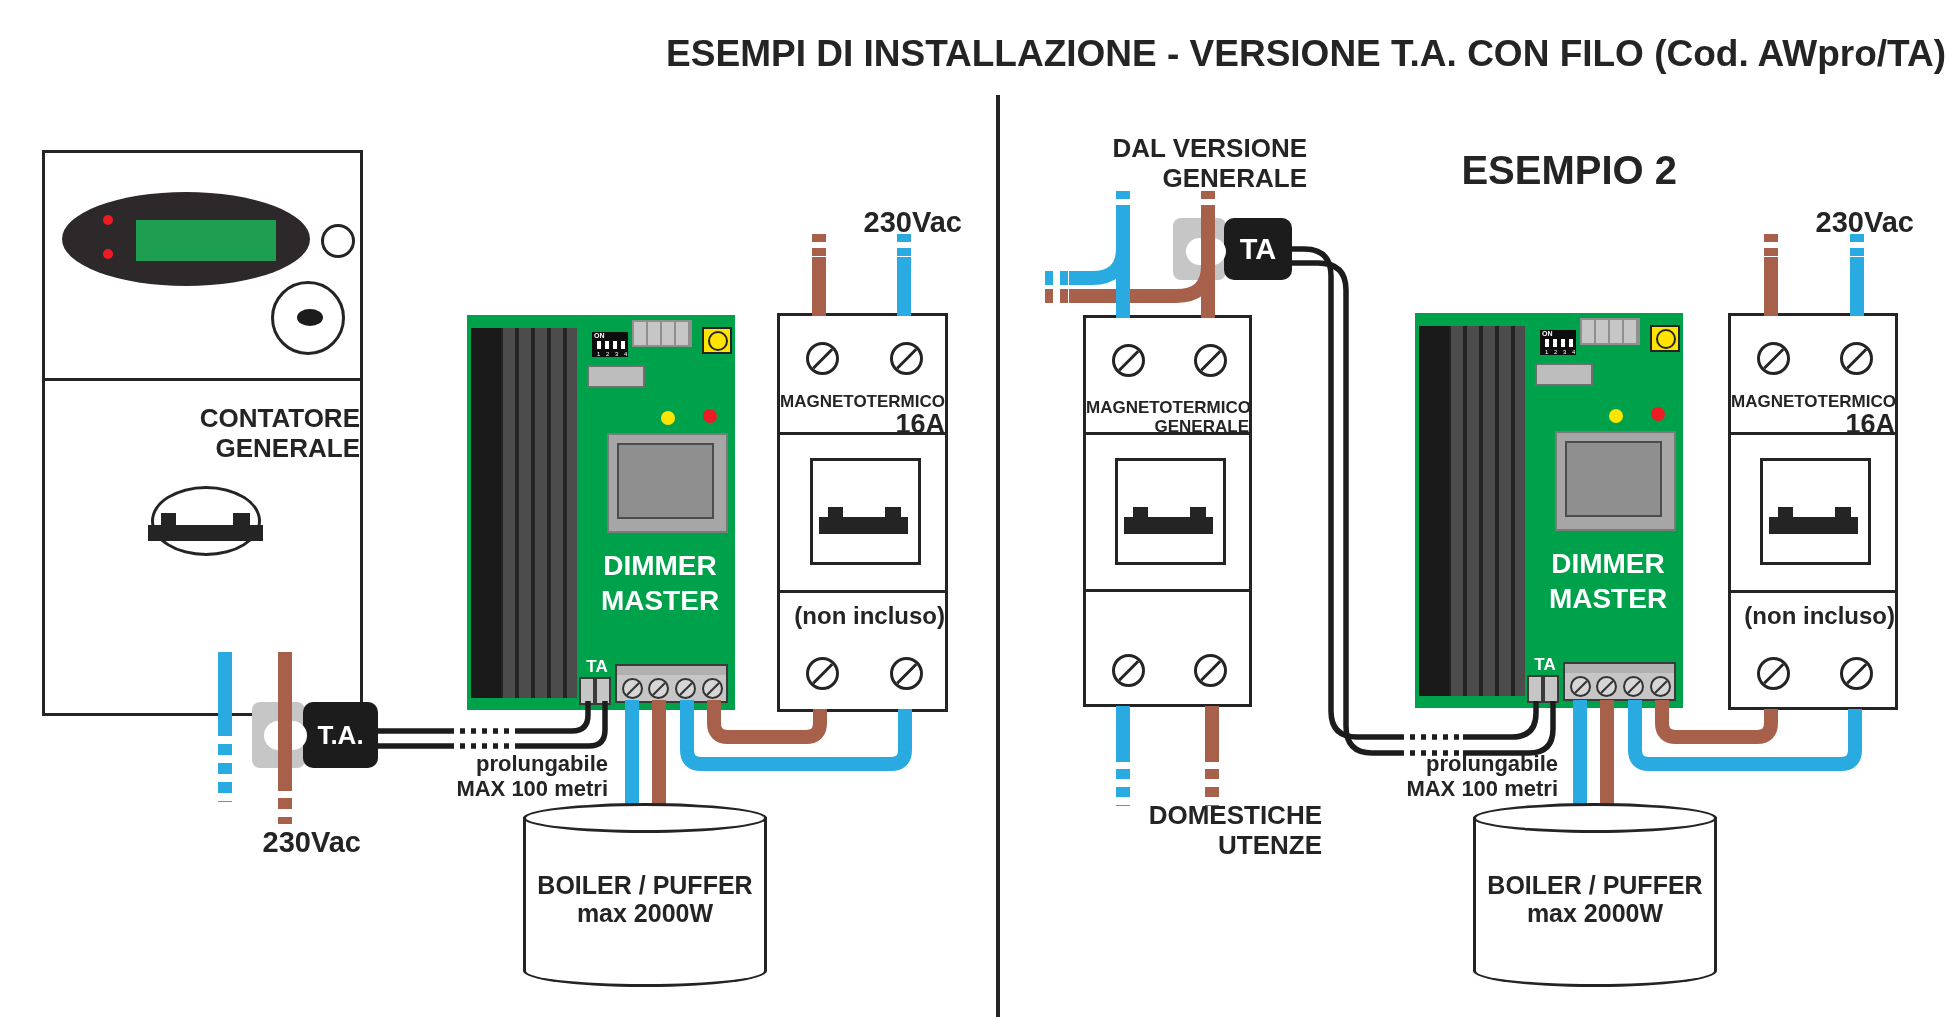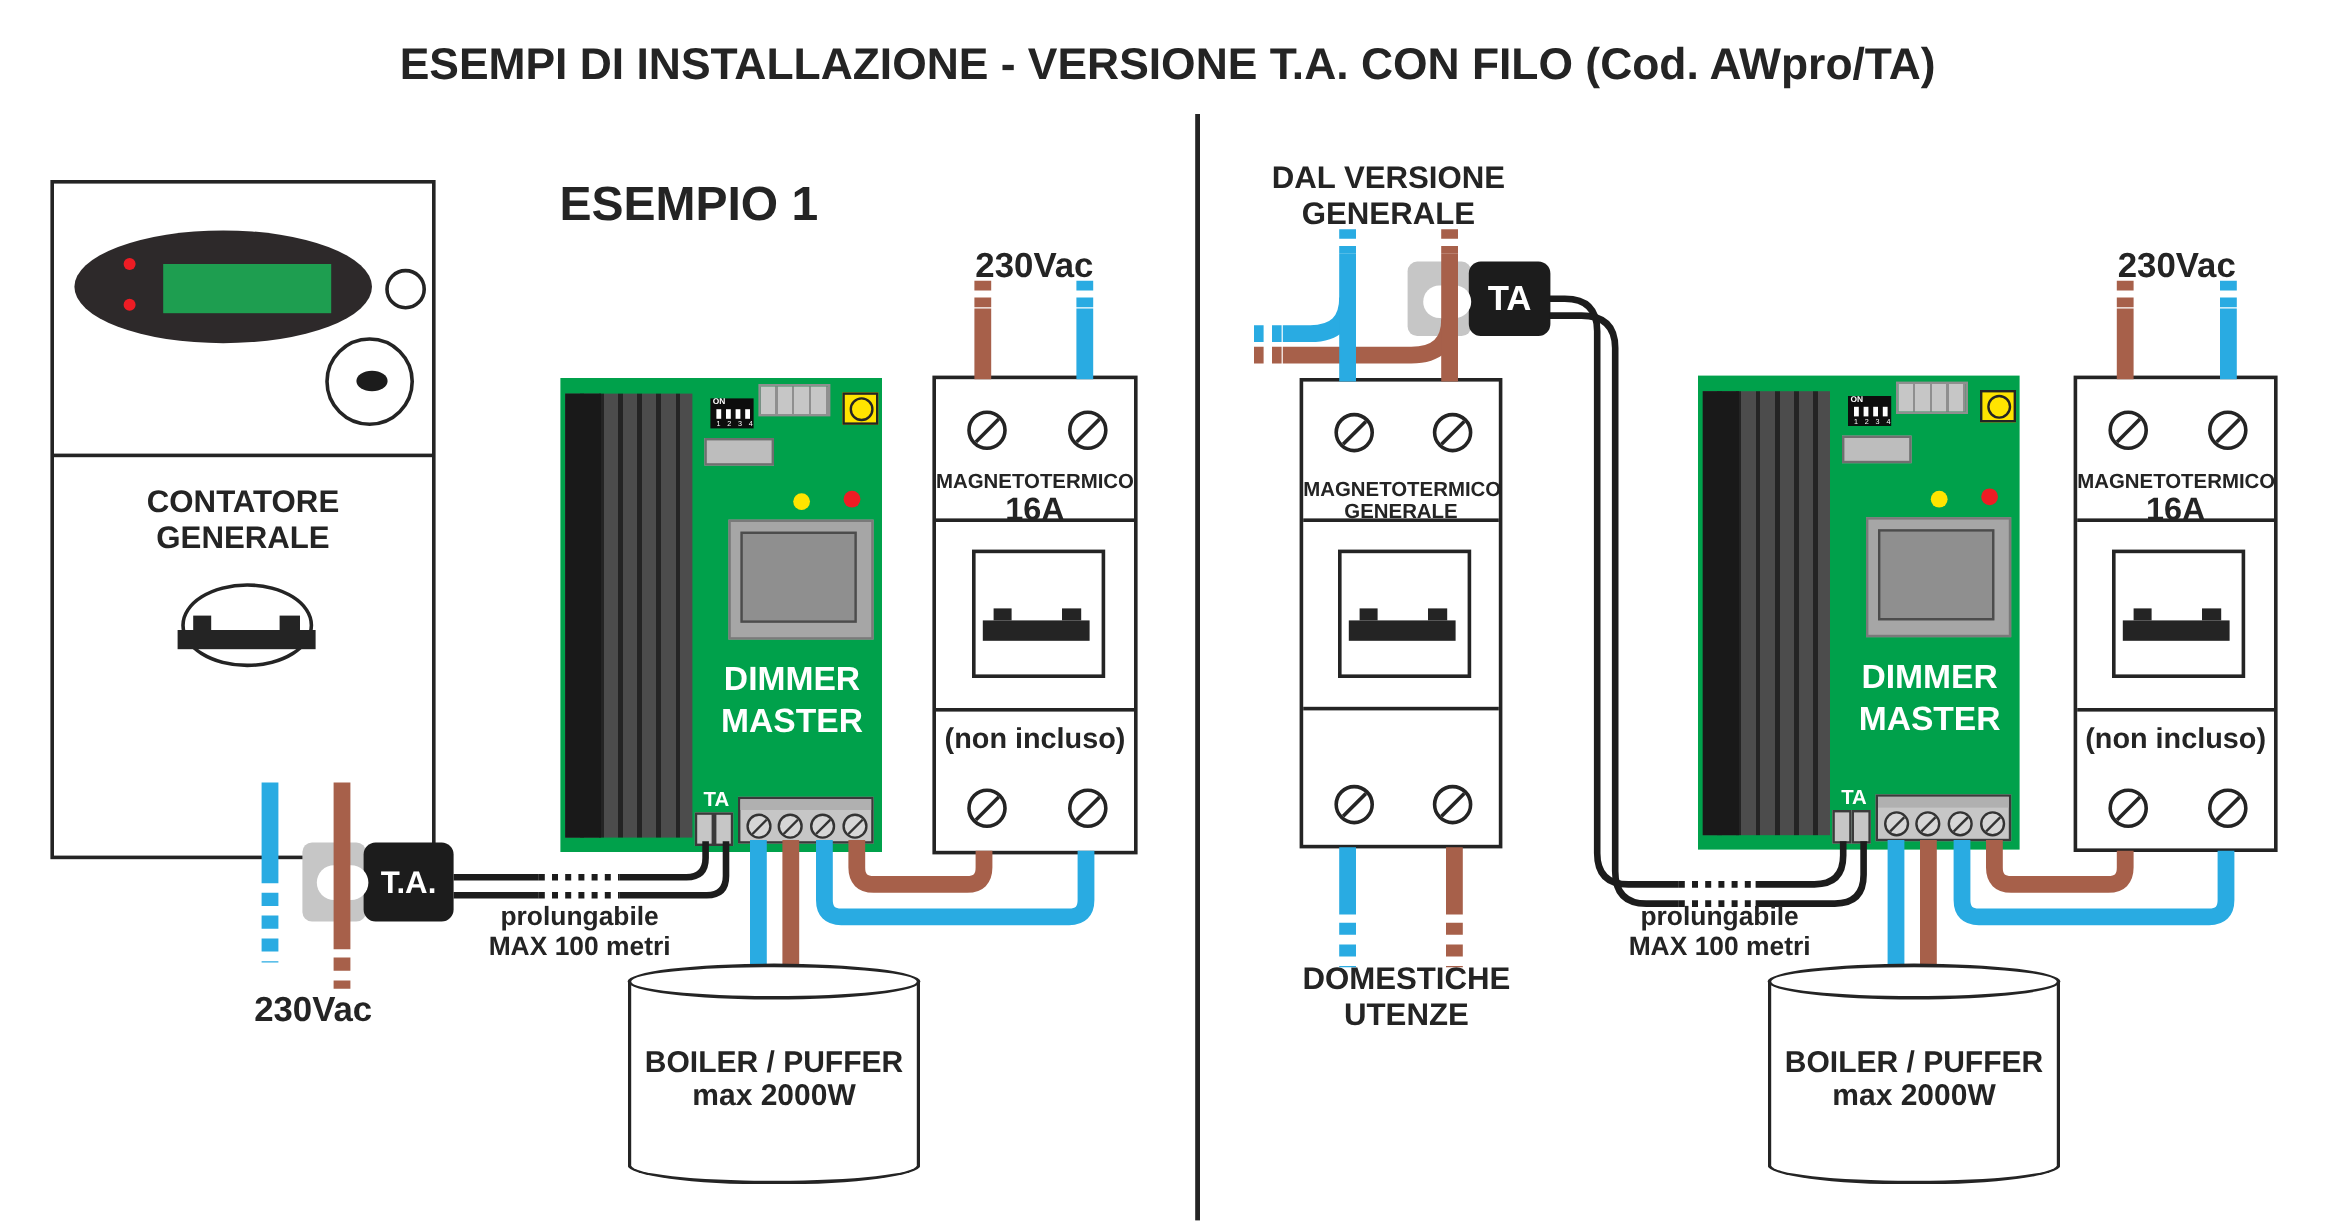--- a/index.html
+++ b/index.html
@@ -1,20 +1,20 @@
 <!DOCTYPE html>
 <html><head>
 <meta charset="utf-8">
 <style>
   html,body{margin:0;padding:0;background:#fff}
   .stage{position:relative;width:1946px;height:1019px;background:#fff;
          font-family:"Liberation Sans",sans-serif;color:#242424;overflow:hidden}
   .abs{position:absolute}
   .b{font-weight:bold}
-  .ctr{text-align:center}
+  .ctr{text-align:right}
   .z1{z-index:1}.z2{z-index:2}.z3{z-index:3}
   .box{position:absolute;border:3px solid #242424;background:#fff;box-sizing:border-box}
   .hline{position:absolute;left:0;right:0;height:3px;background:#242424}
   .vdivider{position:absolute;background:#242424}
 
   
   .screw{position:absolute;width:33px;height:33px;border:3px solid #242424;border-radius:50%;
          background:#fff;box-sizing:border-box;overflow:hidden}
   .screw::after{content:"";position:absolute;left:-4px;top:12px;width:36px;height:3px;
          background:#242424;transform:rotate(-45deg)}
@@ -77,21 +77,20 @@
 </style>
 </head>
 <body>
 
 <div class="stage">
 
   <div class="abs b ctr z1" style="left:0;top:33px;width:1946px;font-size:37px">ESEMPI DI INSTALLAZIONE - VERSIONE T.A. CON FILO (Cod. AWpro/TA)</div>
 
   <div class="vdivider z1" style="left:996px;top:95px;width:4px;height:922px"></div>
 
-  <div class="abs b ctr z1" style="left:424px;top:148px;width:300px;font-size:40px">ESEMPIO 1</div>
 
   <div class="box z1" style="left:42px;top:150px;width:321px;height:566px">
     <div class="abs" style="left:17px;top:39px;width:248px;height:94px;background:#2d292a;border-radius:50%"></div>
     <div class="abs" style="left:91px;top:67px;width:140px;height:41px;background:#1e9e50"></div>
     <div class="abs" style="left:58px;top:62px;width:10px;height:10px;border-radius:50%;background:#ed1c24"></div>
     <div class="abs" style="left:58px;top:96px;width:10px;height:10px;border-radius:50%;background:#ed1c24"></div>
     <div class="abs" style="left:276px;top:71px;width:34px;height:34px;border:3px solid #242424;border-radius:50%;box-sizing:border-box"></div>
     <div class="abs" style="left:226px;top:128px;width:74px;height:74px;border:3px solid #242424;border-radius:50%;box-sizing:border-box"></div>
     <div class="abs" style="left:252px;top:156px;width:26px;height:17px;background:#1c1c1c;border-radius:50%"></div>
     <div class="hline" style="top:225px"></div>
@@ -174,20 +173,21 @@
 
   <div class="boiler z3" style="left:523px;top:803px">
     <div class="body"></div>
     <div class="lid"></div>
     <div class="btxt">
       <div>BOILER / PUFFER</div>
       <div>max 2000W</div>
     </div>
   </div>
 
+  <div class="abs b ctr z1" style="left:1377px;top:148px;width:300px;font-size:40px">ESEMPIO 2</div>
 
   <div class="abs b ctr z1" style="left:1007px;top:133px;width:300px;font-size:26px;line-height:30px">
     <div>DAL VERSIONE</div>
     <div>GENERALE</div>
   </div>
 
   <div class="clamp-gray z1" style="left:1173px;top:218px;width:53px;height:62px"></div>
   <div class="clamp-black z1" style="left:1224px;top:218px;width:68px;height:62px;font-size:29px">
     <span>TA</span>
   </div>

